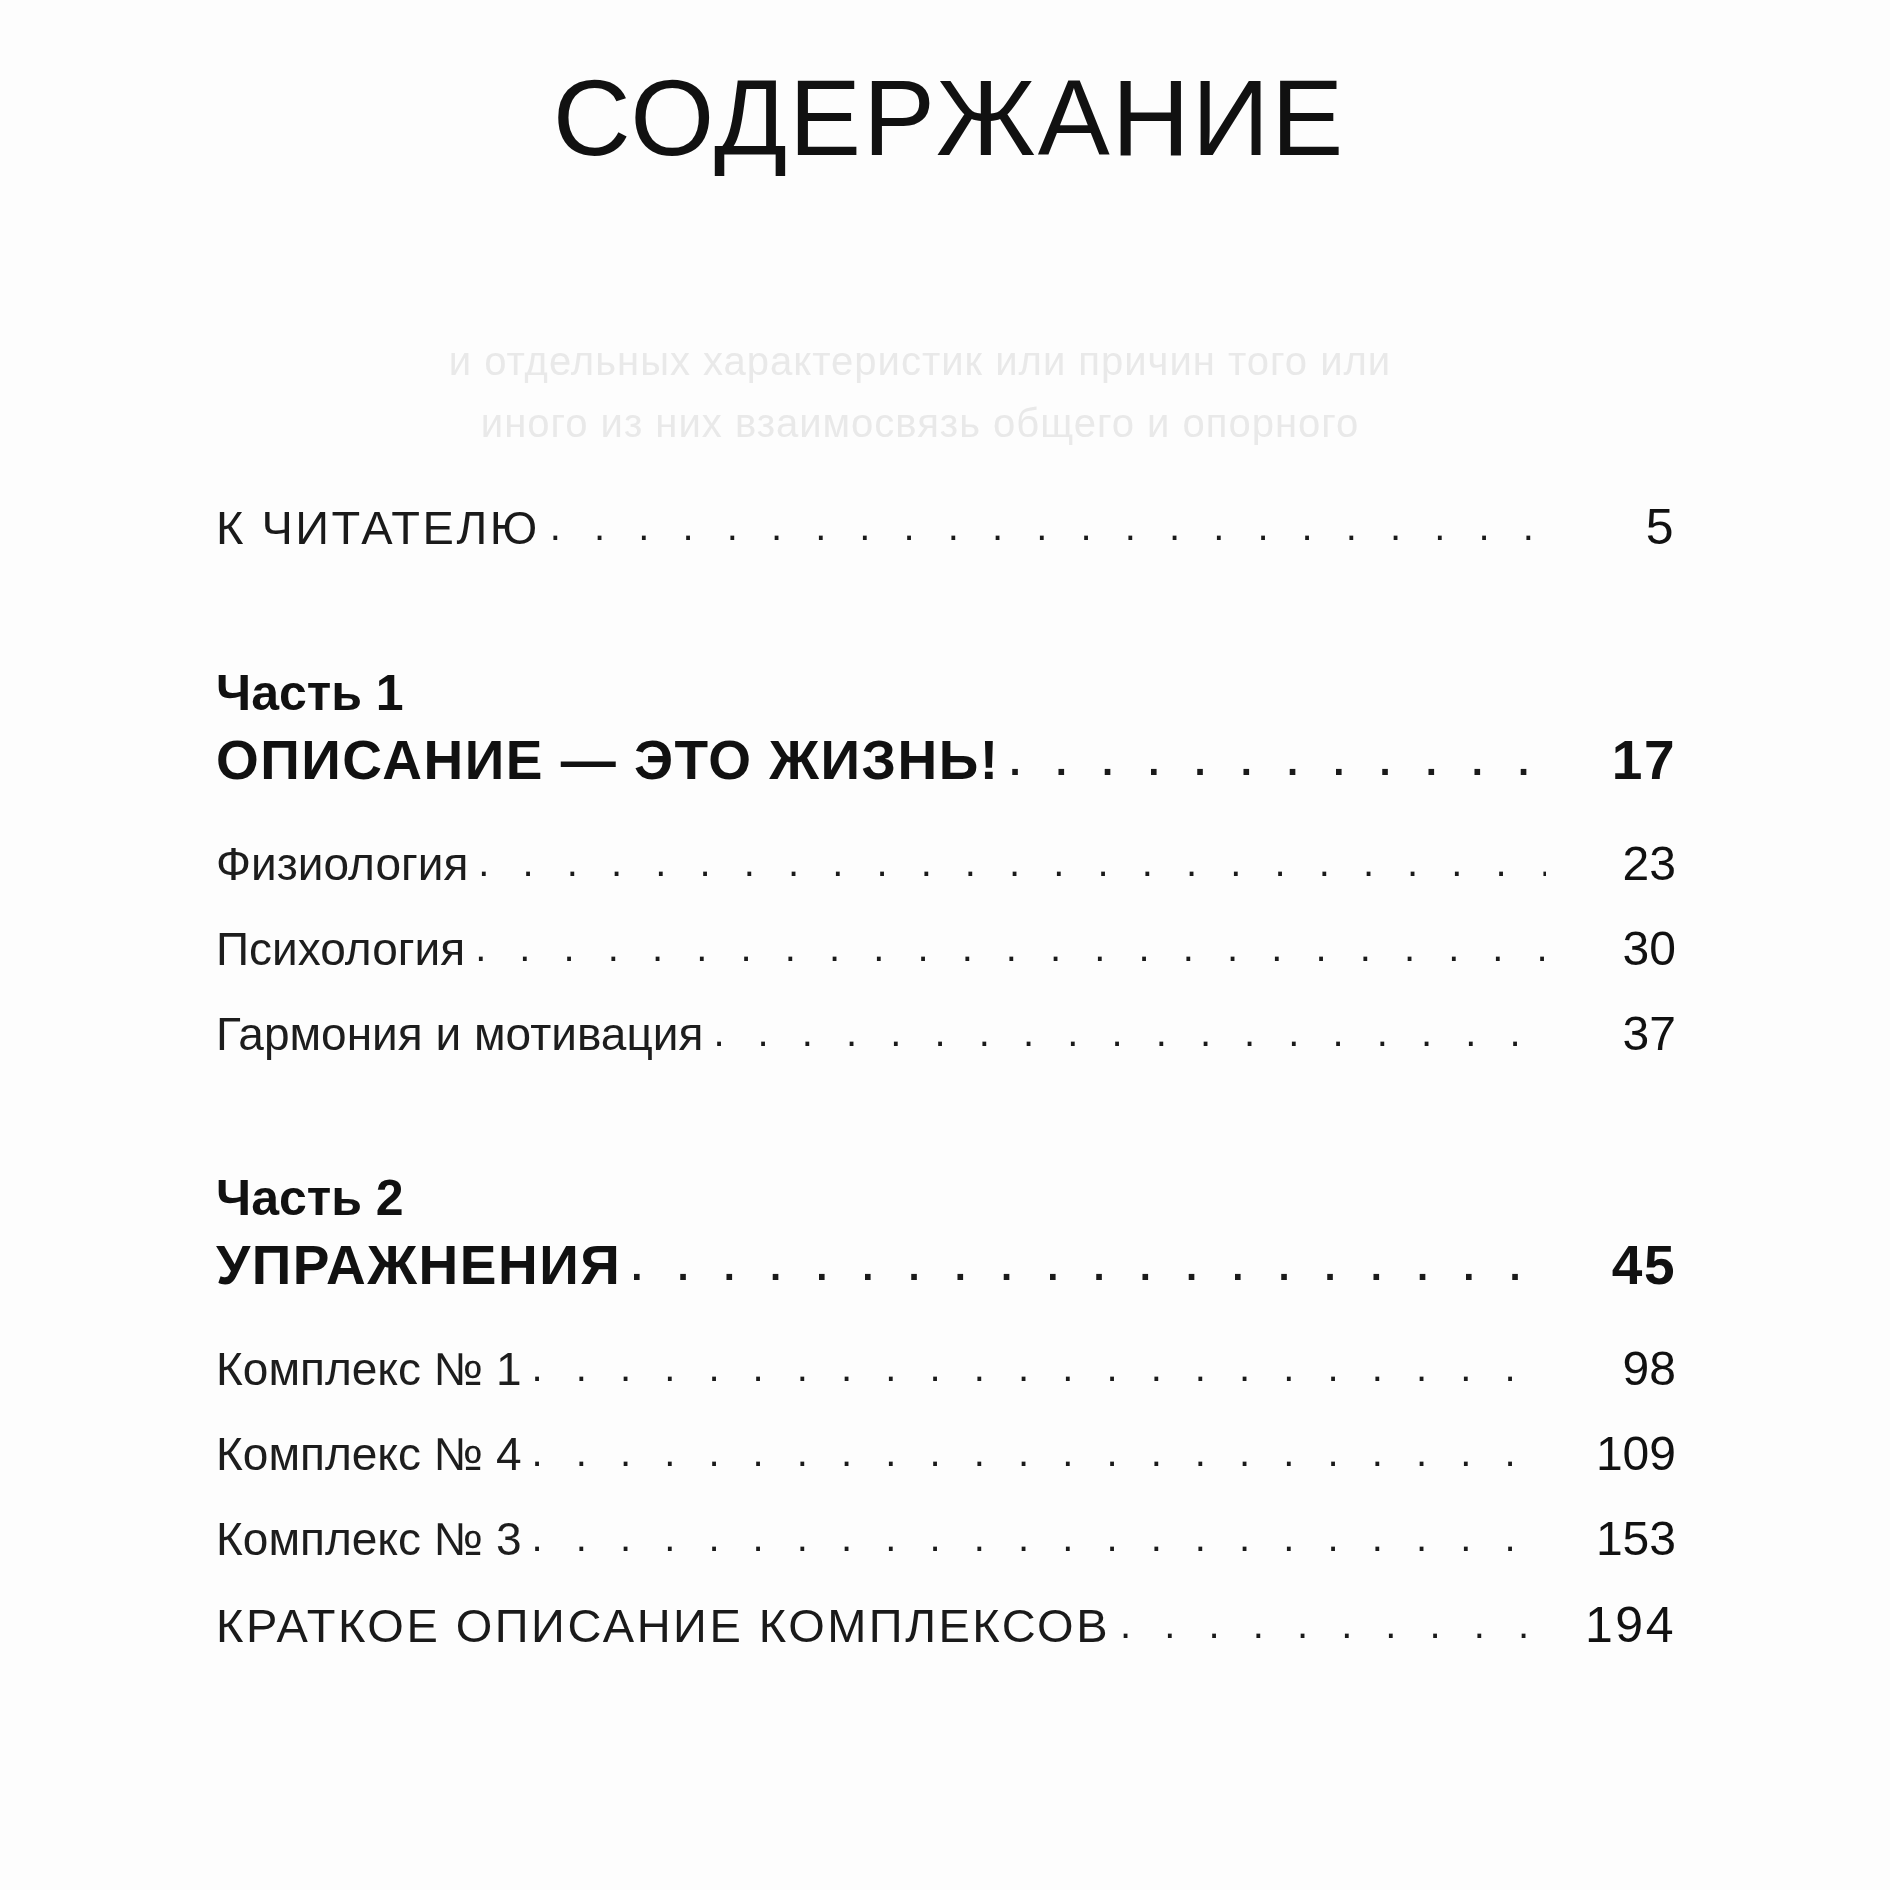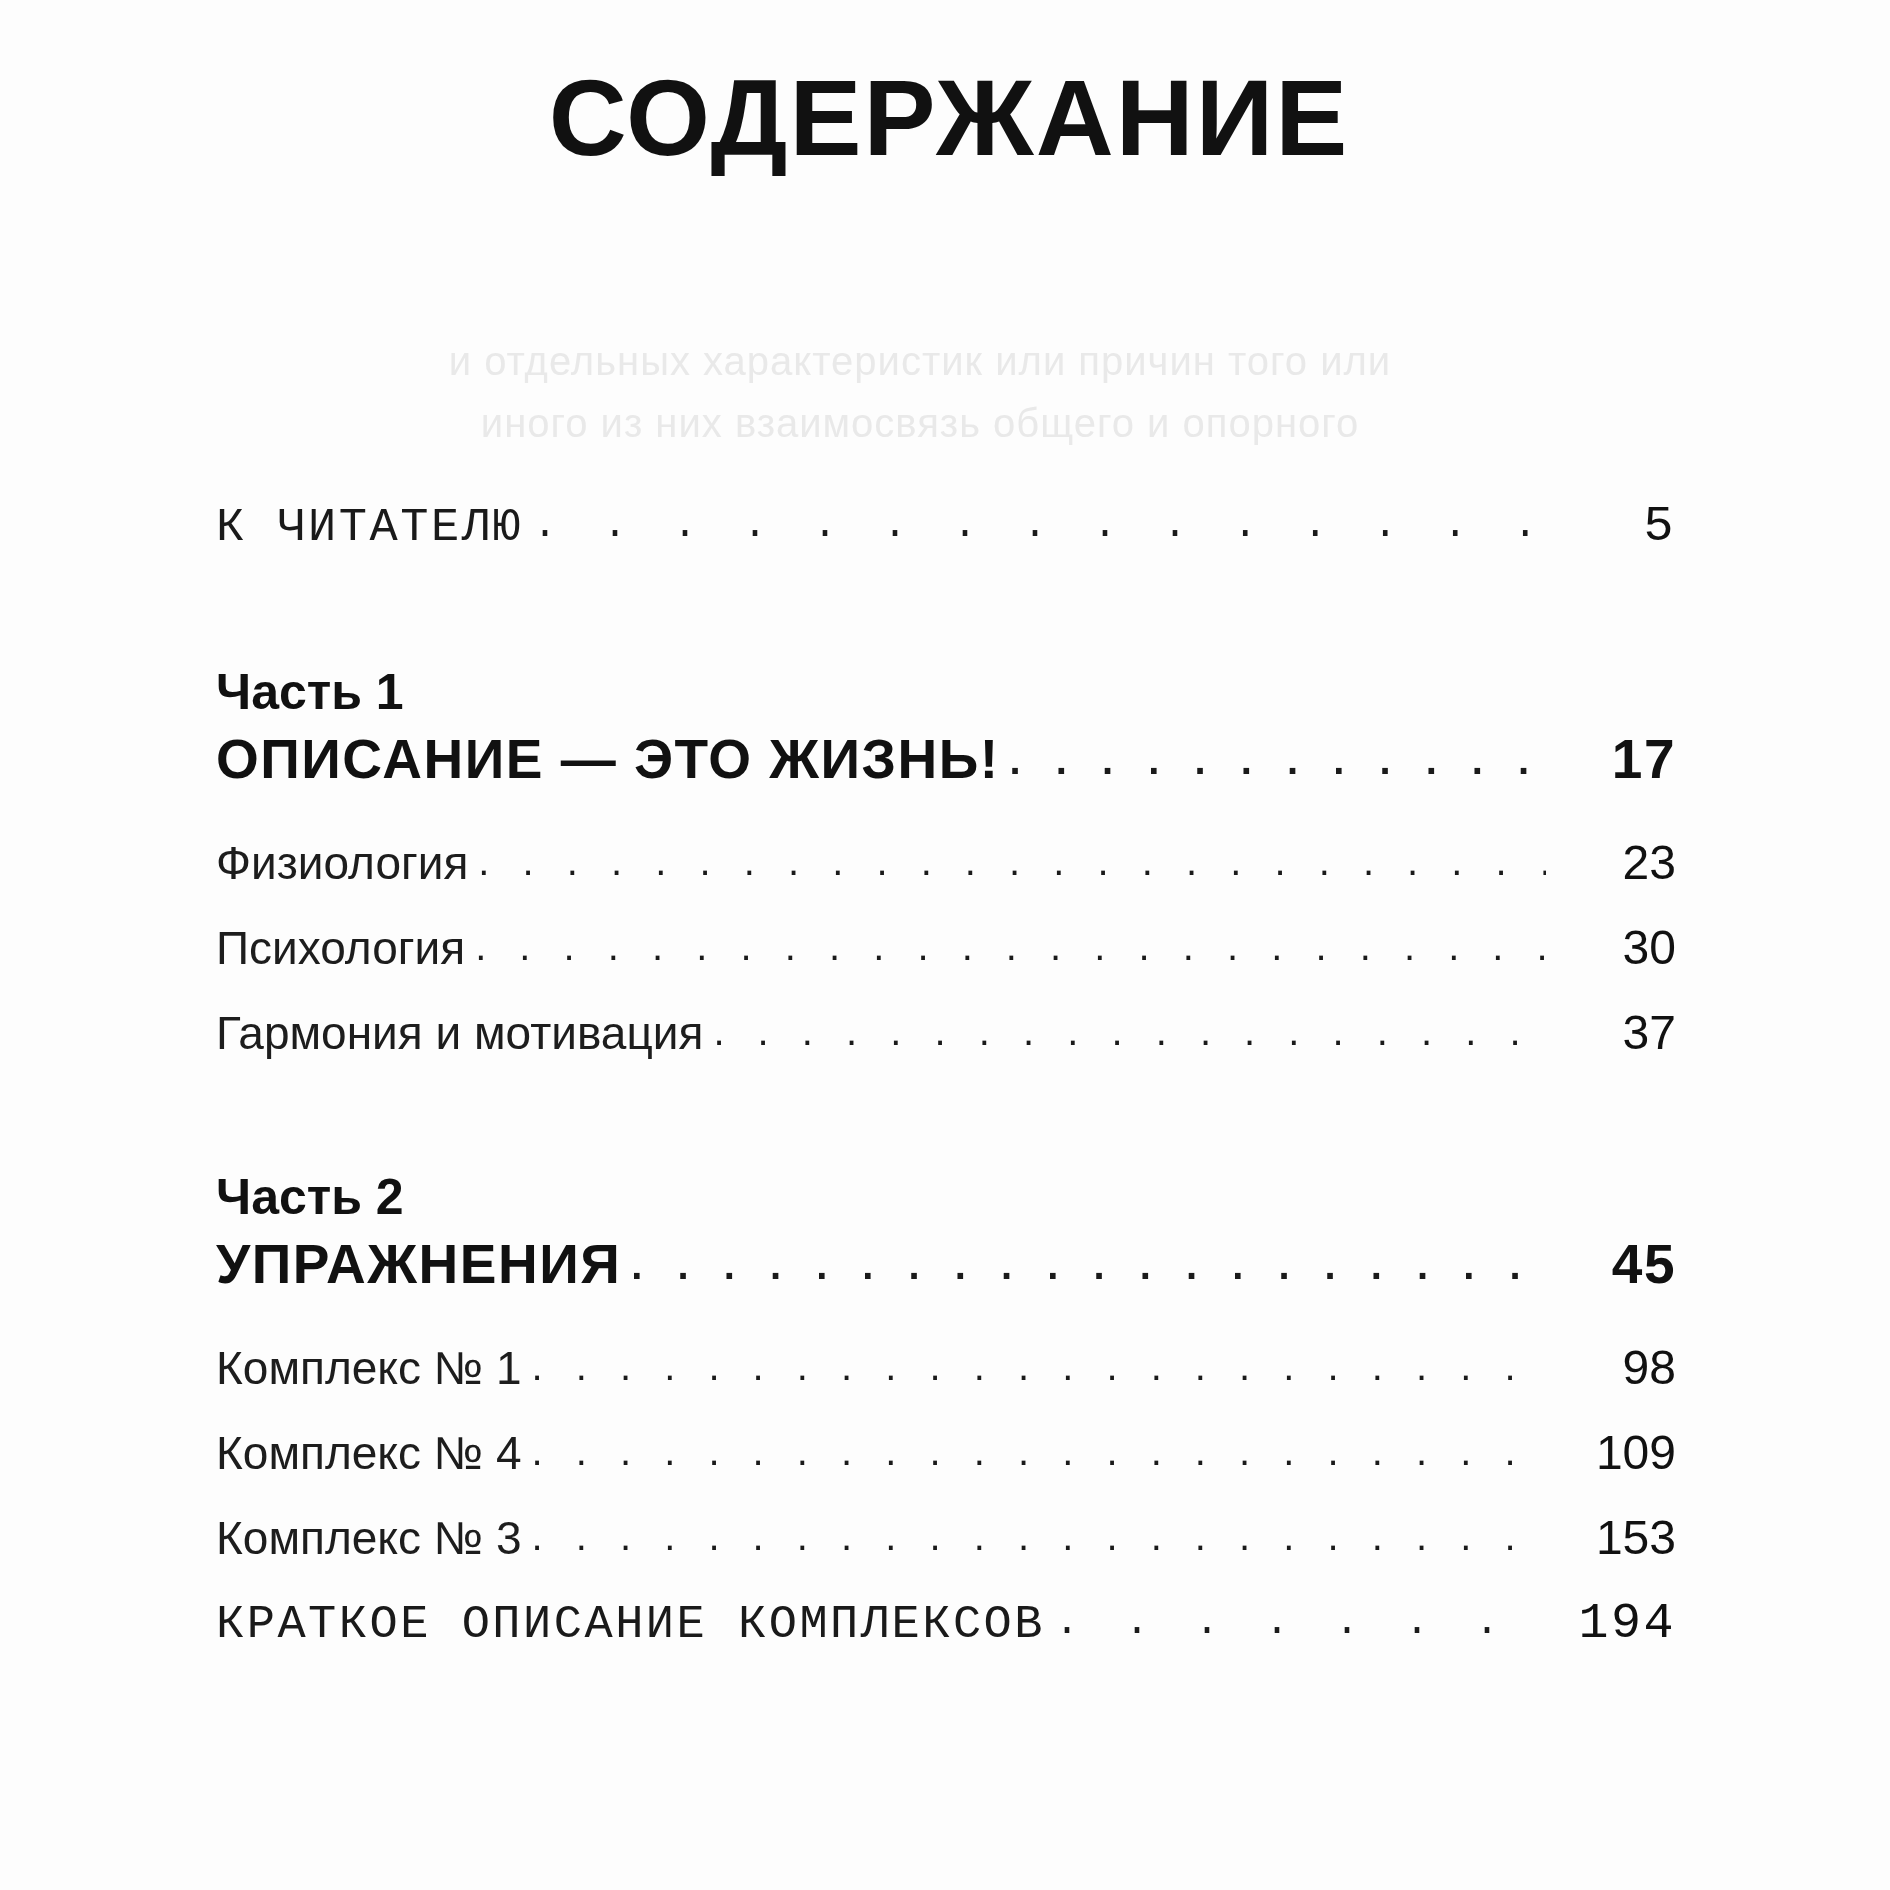--- a/index.html
+++ b/index.html
@@ -33,21 +33,21 @@
     letter-spacing: 1px;
     user-select: none;
   }
   .title {
     position: absolute;
     left: 0;
     top: 55px;
     width: 1838px;
     text-align: center;
     font-size: 108px;
-    font-weight: bold;
+    font-weight: normal;
     letter-spacing: 2px;
     color: #111111;
     padding-left: 60px;
     box-sizing: border-box;
   }
   .toc {
     position: absolute;
     left: 216px;
     top: 498px;
     width: 1460px;
@@ -77,21 +77,20 @@
     text-align: right;
     color: #111111;
   }
 
   
   .caps {
     font-size: 47px;
     letter-spacing: 2.5px;
     color: #1a1a1a;
     font-weight: normal;
-    font-family: Liberation Mono, monospace;
   }
   .caps .pg { font-size: 50px; min-width: 120px; }
 
   .partlabel {
     font-size: 50px;
     font-weight: bold;
     color: #111111;
     margin-bottom: 6px;
   }
   .parttitle {

